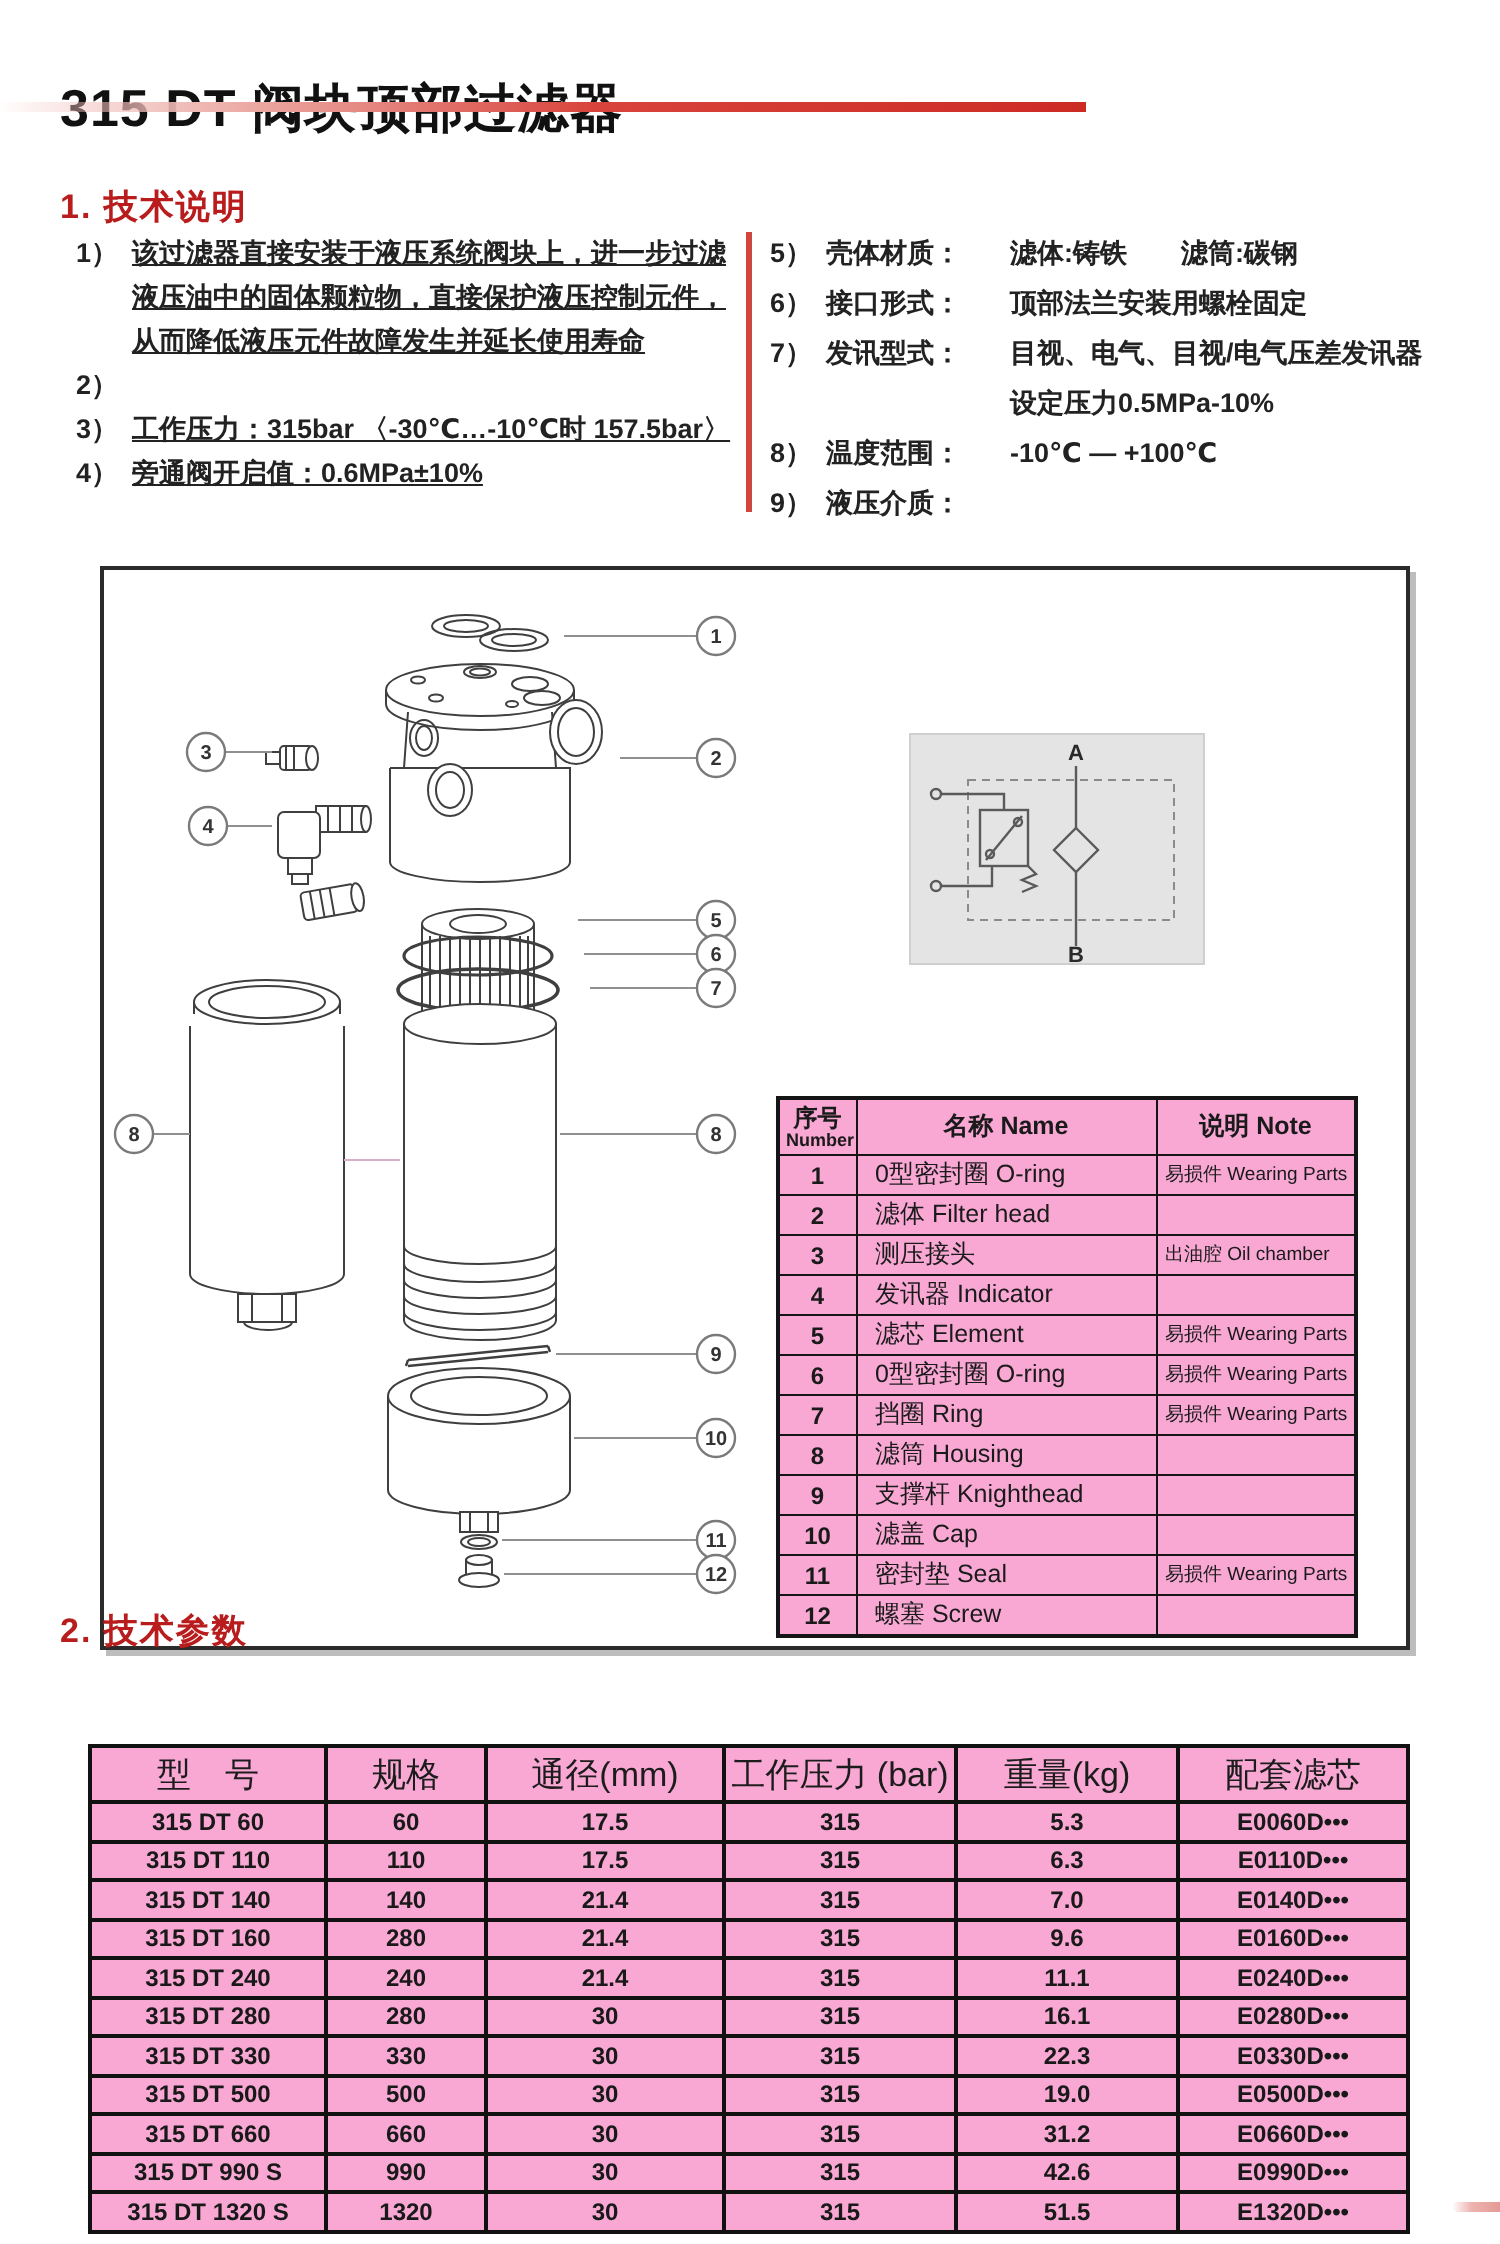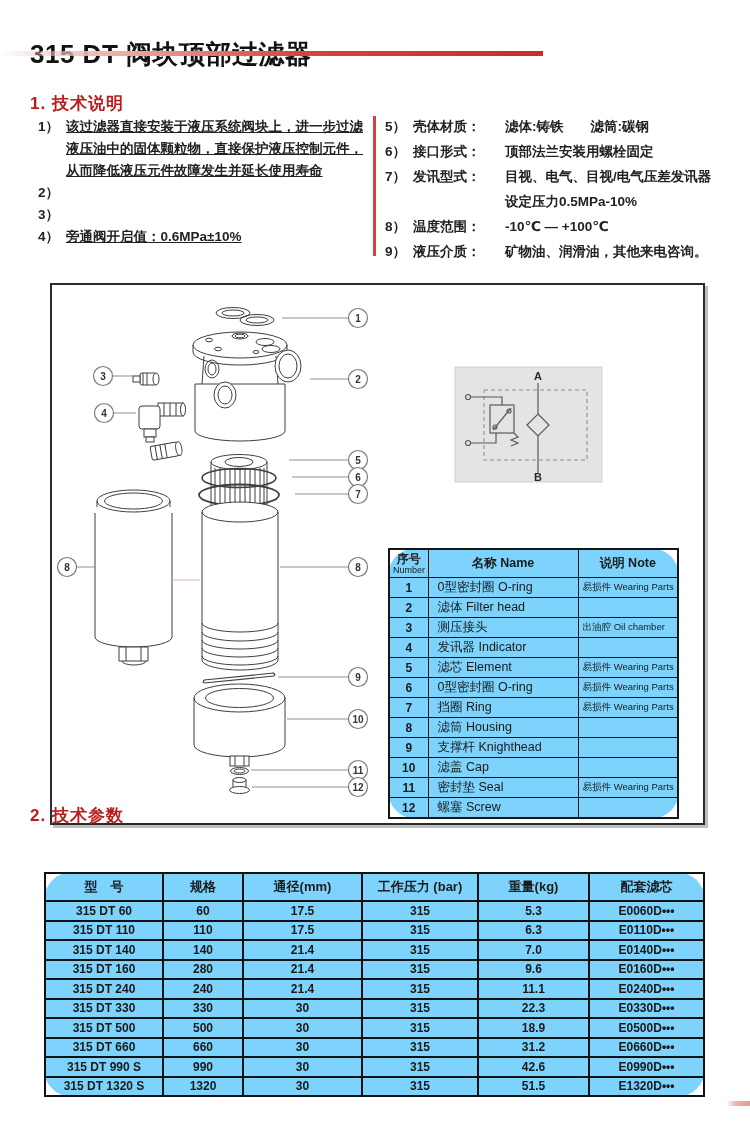--- a/index.html
+++ b/index.html
@@ -22,36 +22,36 @@
   .note-num{width:28px;flex:0 0 28px;}
   .note-text{width:300px;text-decoration:underline;}
   .note-label{width:92px;flex:0 0 92px;}
   .note-value div{white-space:nowrap;}
   .red-divider{left:373px;top:116px;width:3px;height:140px;background:#d0453d;}
   
   .diagram-box{left:50px;top:283px;width:651px;height:538px;border:2px solid #2b2b2b;
     background:#fff;box-shadow:3px 3px 0 #bdbdbd;}
   .diagram-box svg{position:absolute;left:0;top:0;}
   
-  table{border-collapse:collapse;background:#7dd3fc;border-radius:28px;}
+  table{border-collapse:collapse;background:#f9a8d4;}
   .parts-table{left:388px;top:548px;}
   .parts-table table{width:289px;table-layout:fixed;}
   .parts-table th,.parts-table td{border:1px solid #151515;padding:0 3px;height:19px;
     font-size:12px;color:#1a1a1a;overflow:hidden;white-space:nowrap;}
   .parts-table thead th{height:27px;text-align:center;font-weight:bold;font-size:12.5px;}
   .parts-table table{border:2px solid #151515;}
   .parts-num-cn{display:block;font-size:12px;line-height:12px;}
-  .parts-num-en{display:block;font-size:9px;line-height:10px;font-weight:normal;}
+  .parts-num-en{display:block;font-size:9px;line-height:10px;font-weight:bold;}
   .parts-table td.c-num{text-align:center;font-weight:bold;}
   .parts-table td.c-name{text-align:left;padding-left:9px;font-weight:normal;font-size:12.5px;}
   .parts-table td.c-note{text-align:left;padding-left:4px;font-weight:normal;font-size:9.5px;}
   
   .params-table{left:44px;top:872px;}
   .params-table table{width:659px;table-layout:fixed;border:2px solid #111;}
-  .params-table th{border:2px solid #111;height:24px;font-size:13px;font-weight:bold;}
+  .params-table th{border:2px solid #111;height:24px;font-size:17px;font-weight:normal;}
   .params-table td{border:2px solid #111;height:15.5px;font-size:12px;font-weight:bold;text-align:center;color:#191919;}
   
   .bottom-accent{right:0;top:1101px;width:24px;height:5px;border-radius:3px 0 0 3px;
     background:linear-gradient(to right,rgba(255,255,255,0),#eeb4b0 40%,#e49b96);}
 </style>
 </head>
 <body>
 
 <h1 class="abs page-title">315 DT 阀块顶部过滤器</h1>
 <div class="abs title-rule"></div>
@@ -61,20 +61,21 @@
 <div class="abs notes-left">
     <div class="note-item">
       <span class="note-num">1）</span>
       <div class="note-text">该过滤器直接安装于液压系统阀块上，进一步过滤液压油中的固体颗粒物，直接保护液压控制元件，从而降低液压元件故障发生并延长使用寿命</div>
     </div>
     <div class="note-item">
       <span class="note-num">2）</span>
     </div>
     <div class="note-item">
       <span class="note-num">3）</span>
+      <div class="note-text">工作压力：315bar 〈-30℃…-10℃时 157.5bar〉</div>
     </div>
     <div class="note-item">
       <span class="note-num">4）</span>
       <div class="note-text">旁通阀开启值：0.6MPa±10%</div>
     </div>
   </div>
 <div class="abs red-divider"></div>
 <div class="abs notes-right">
     <div class="note-item">
       <span class="note-num">5）</span>
@@ -101,23 +102,20 @@
     <div class="note-item">
       <span class="note-num">8）</span>
       <span class="note-label">温度范围：</span>
       <div class="note-value">
         <div>-10℃ — +100℃</div>
       </div>
     </div>
     <div class="note-item">
       <span class="note-num">9）</span>
       <span class="note-label">液压介质：</span>
-      <div class="note-value">
-        <div>矿物油、润滑油，其他来电咨询。</div>
-      </div>
     </div>
   </div>
 
 <div class="abs diagram-box">
   <svg width="651" height="538" viewBox="0 0 651 538">
     <g fill="none" stroke="#3f3f3f" stroke-width="1">
 
       <ellipse cx="181" cy="28" rx="17" ry="5.5"></ellipse>
         <ellipse cx="181" cy="28" rx="11" ry="3"></ellipse>
       <ellipse cx="205" cy="35" rx="17" ry="5.5"></ellipse>
@@ -429,33 +427,41 @@
         </tr>
         <tr>
           <td>315 DT 240</td>
           <td>240</td>
           <td>21.4</td>
           <td>315</td>
           <td>11.1</td>
           <td>E0240D•••</td>
         </tr>
         <tr>
+          <td>315 DT 280</td>
+          <td>280</td>
+          <td>30</td>
+          <td>315</td>
+          <td>16.1</td>
+          <td>E0280D•••</td>
+        </tr>
+        <tr>
           <td>315 DT 330</td>
           <td>330</td>
           <td>30</td>
           <td>315</td>
           <td>22.3</td>
           <td>E0330D•••</td>
         </tr>
         <tr>
           <td>315 DT 500</td>
           <td>500</td>
           <td>30</td>
           <td>315</td>
-          <td>18.9</td>
+          <td>19.0</td>
           <td>E0500D•••</td>
         </tr>
         <tr>
           <td>315 DT 660</td>
           <td>660</td>
           <td>30</td>
           <td>315</td>
           <td>31.2</td>
           <td>E0660D•••</td>
         </tr>

